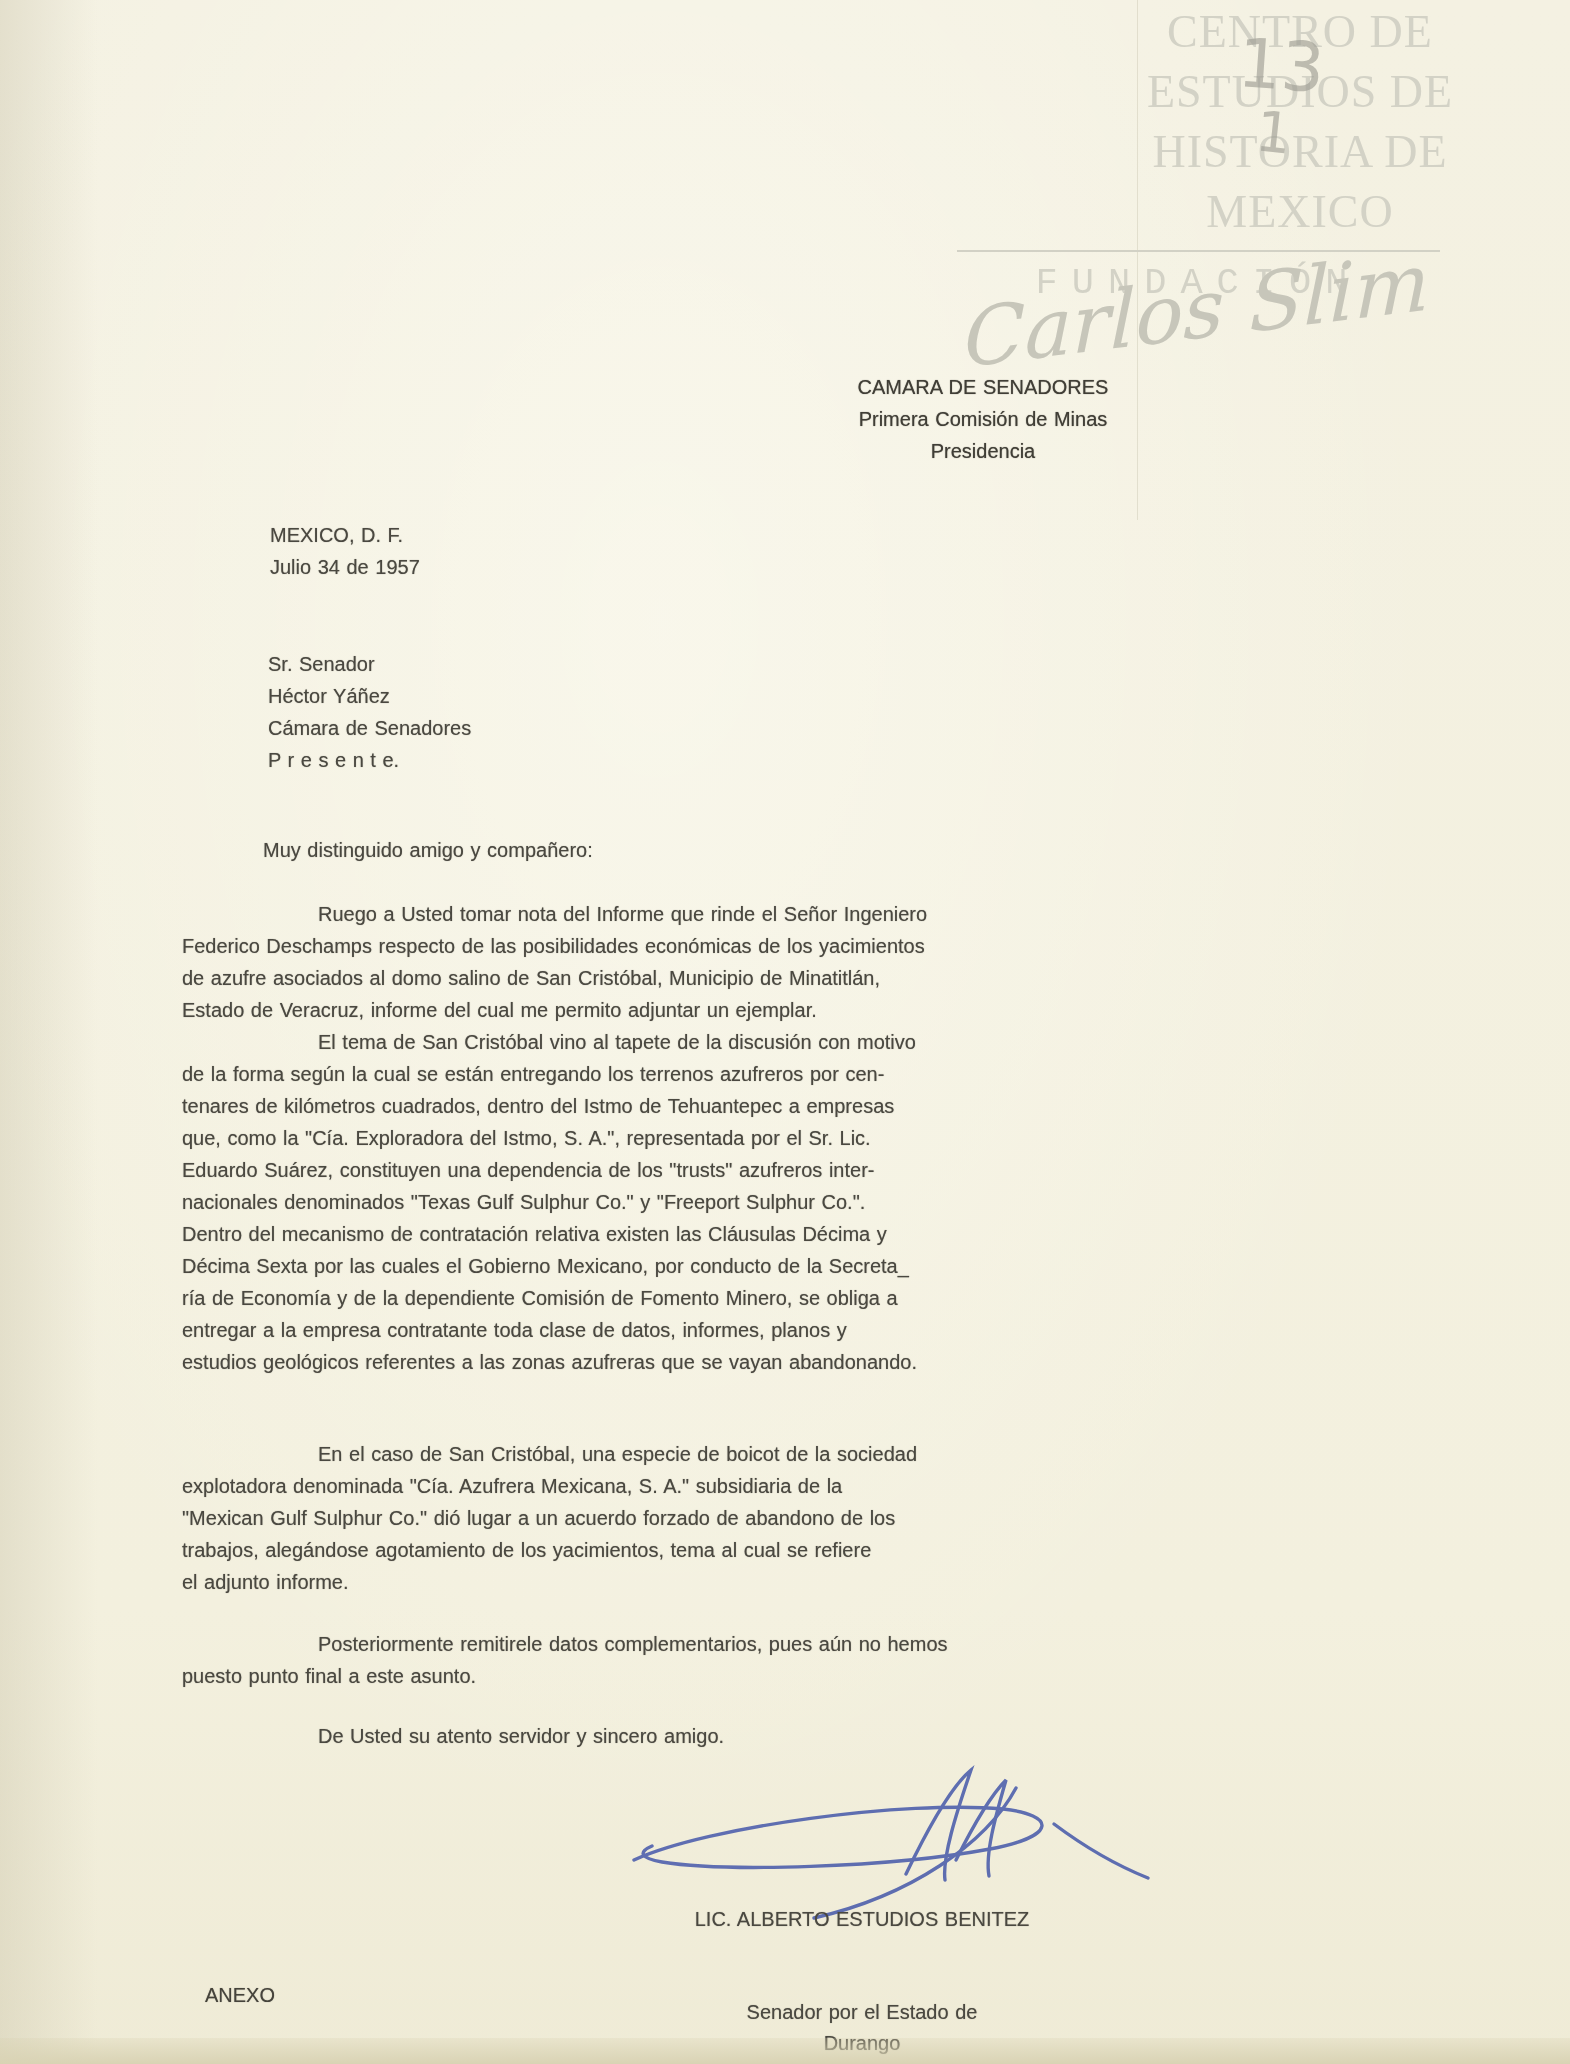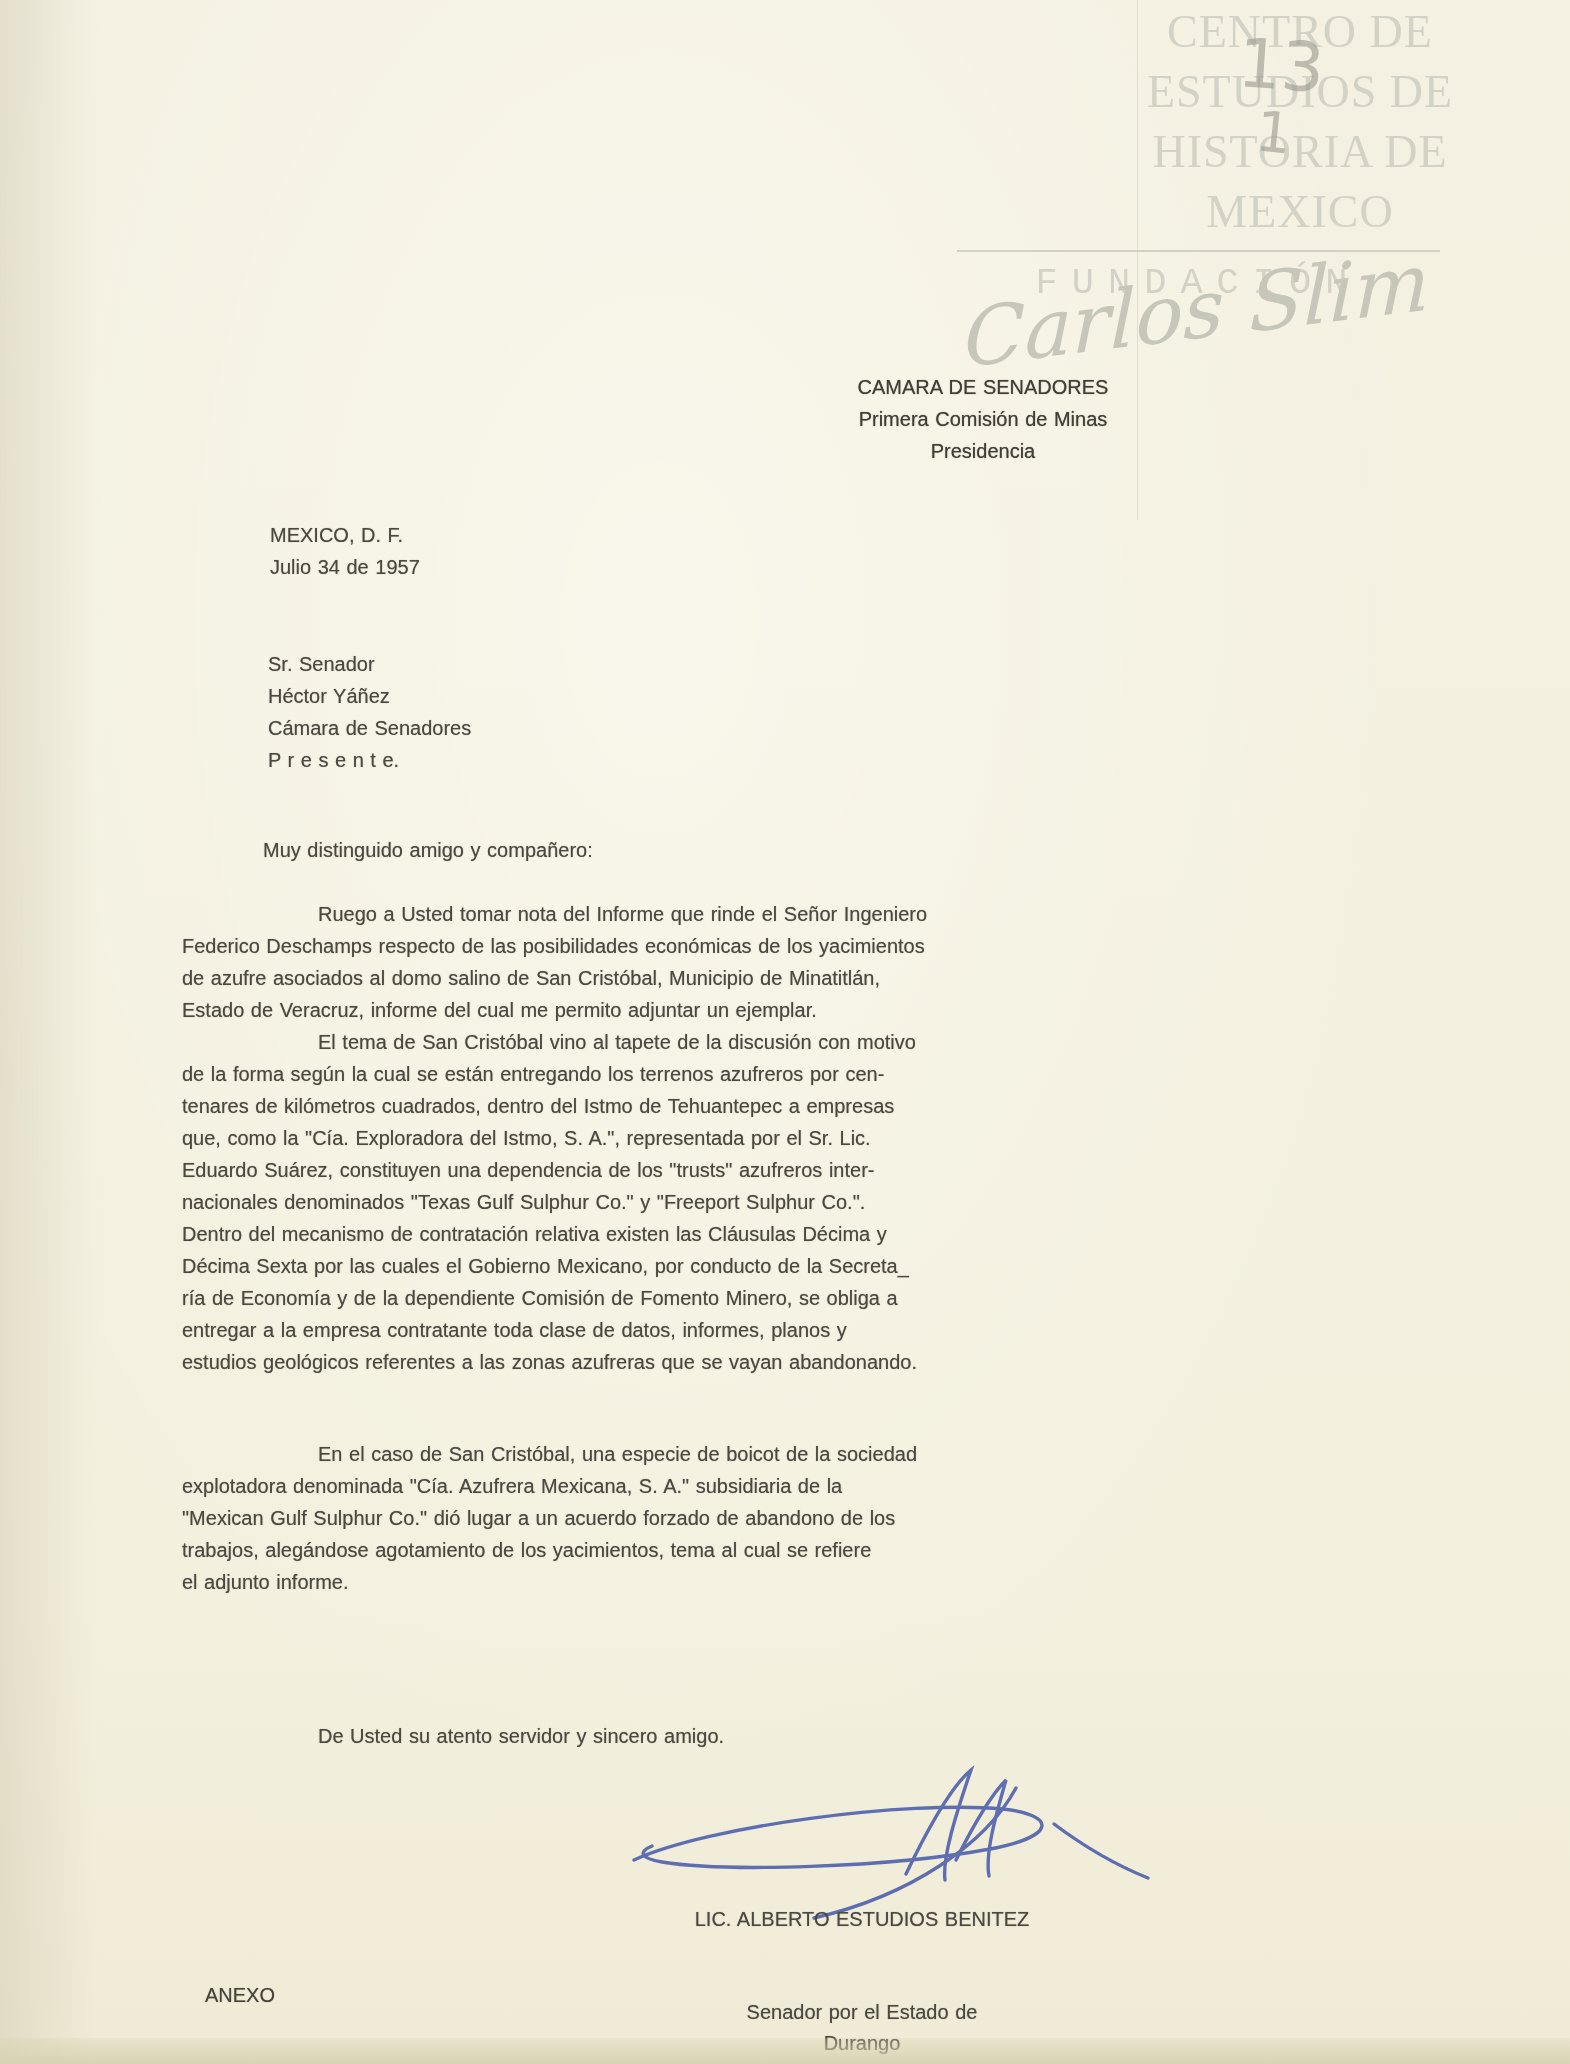--- a/index.html
+++ b/index.html
@@ -135,20 +135,22 @@
 Dentro del mecanismo de contratación relativa existen las Cláusulas Décima y
 Décima Sexta por las cuales el Gobierno Mexicano, por conducto de la Secreta_
 ría de Economía y de la dependiente Comisión de Fomento Minero, se obliga a
 entregar a la empresa contratante toda clase de datos, informes, planos y
 estudios geológicos referentes a las zonas azufreras que se vayan abandonando.</div>
   <div class="typed para para-3">En el caso de San Cristóbal, una especie de boicot de la sociedad
 explotadora denominada "Cía. Azufrera Mexicana, S. A." subsidiaria de la
 "Mexican Gulf Sulphur Co." dió lugar a un acuerdo forzado de abandono de los
 trabajos, alegándose agotamiento de los yacimientos, tema al cual se refiere
 el adjunto informe.</div>
+  <div class="typed para para-4">Posteriormente remitirele datos complementarios, pues aún no hemos
+puesto punto final a este asunto.</div>
 
   <div class="typed closing">De Usted su atento servidor y sincero amigo.</div>
 
   <svg class="sig-svg" width="580" height="200" viewBox="0 0 580 200" fill="none">
     <g stroke="#3e52a8" stroke-width="3.4" stroke-linecap="round" fill="none" opacity="0.82">
       <path d="M 46 98 C 120 64, 320 38, 415 47 C 468 53, 470 74, 402 87 C 300 106, 135 110, 74 100 C 52 96, 50 90, 64 84"></path>
       <path d="M 318 112 C 342 62, 366 22, 383 8 C 368 52, 354 96, 357 118"></path>
       <path d="M 368 98 C 388 58, 404 32, 418 18 C 407 56, 397 92, 401 114"></path>
       <path d="M 428 26 C 398 82, 322 134, 226 156"></path>
       <path d="M 466 62 C 506 92, 540 108, 560 116"></path>

